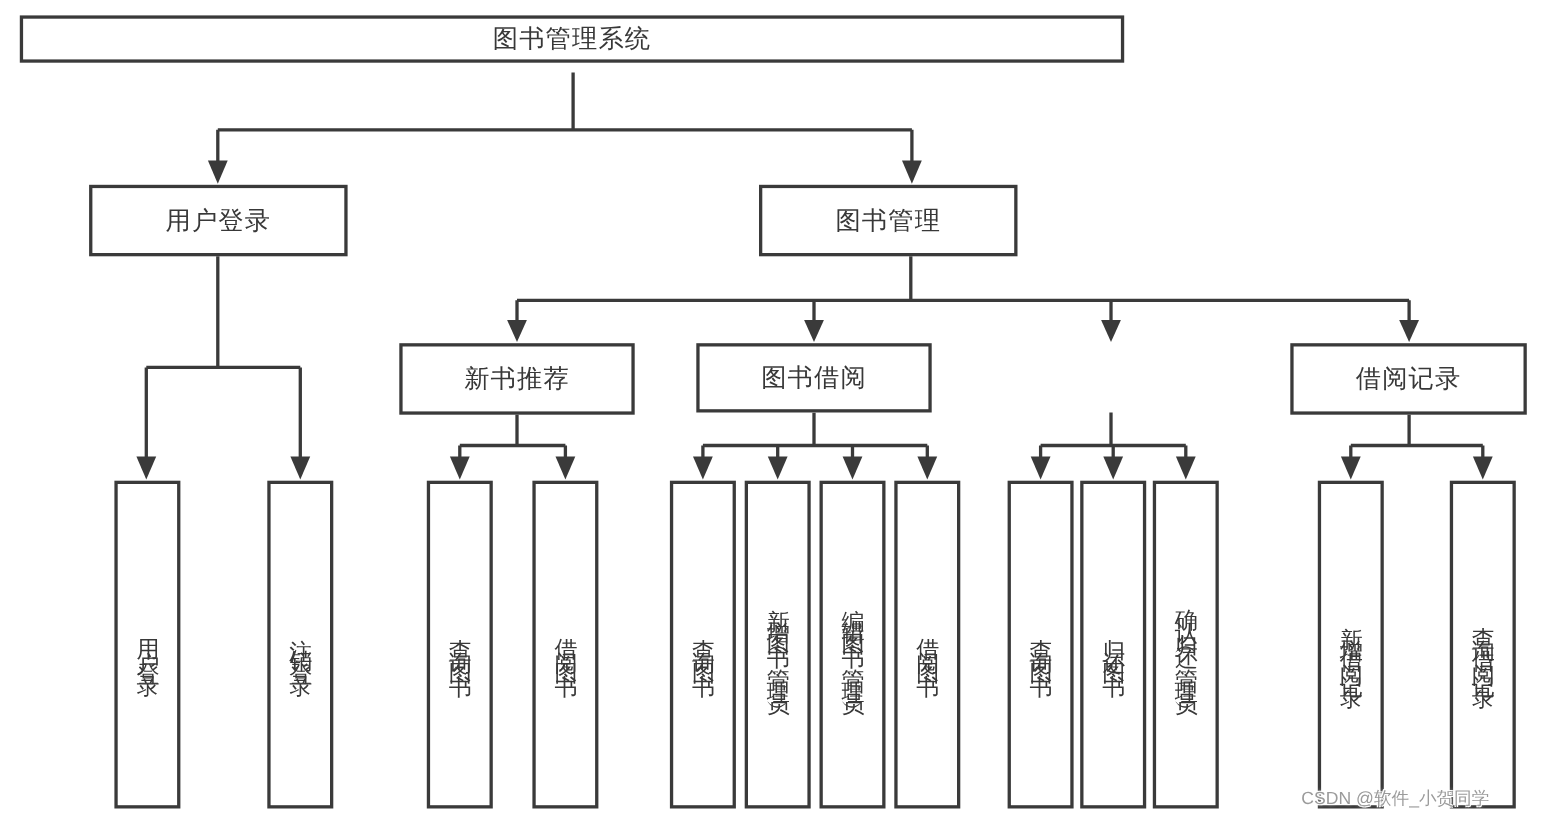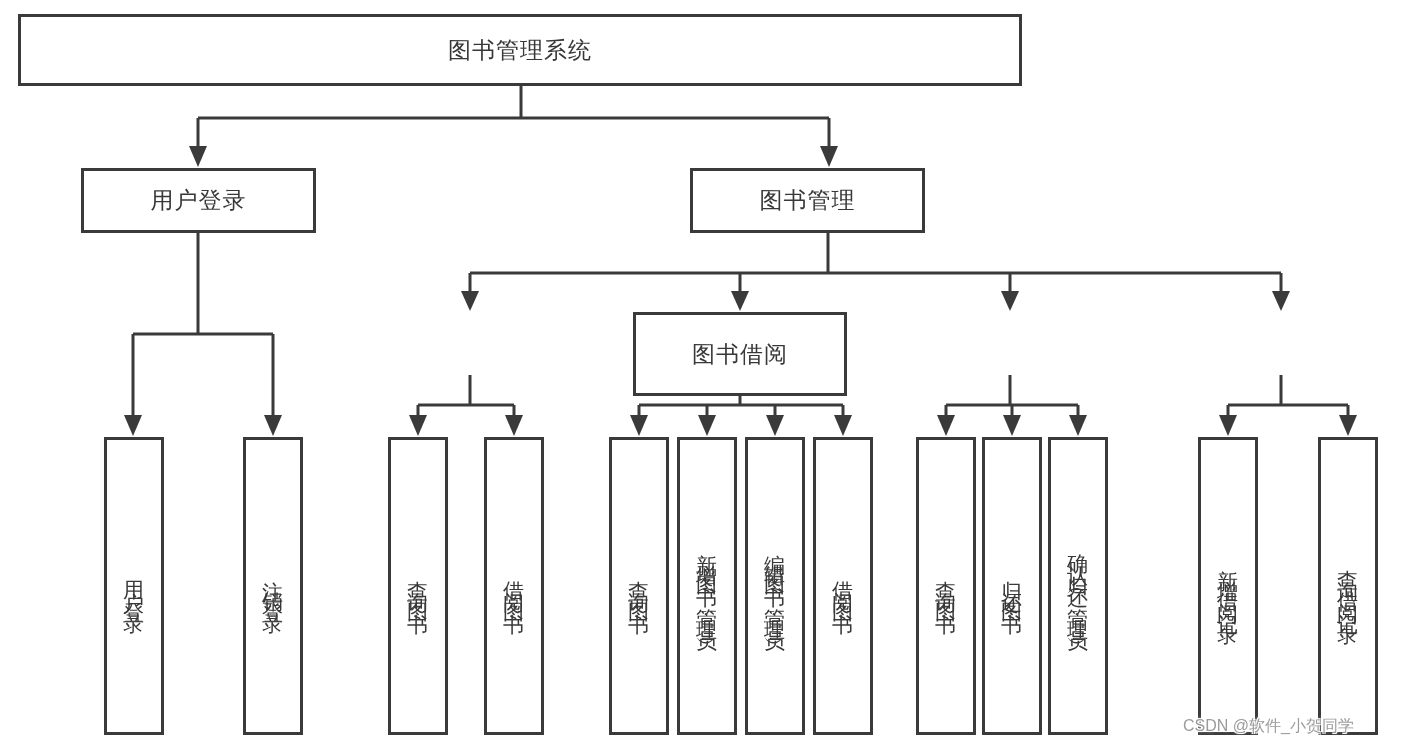--- a/index.html
+++ b/index.html
@@ -82,33 +82,39 @@
 
       <polygon points="937,415 955,415 946,436"></polygon>
       <polygon points="1003,415 1021,415 1012,436"></polygon>
       <polygon points="1069,415 1087,415 1078,436"></polygon>
 
       <polygon points="1219,415 1237,415 1228,436"></polygon>
       <polygon points="1339,415 1357,415 1348,436"></polygon>
     </g>
   </svg>
 
-  <div class="node hbox" style="left:18px;top:14px;width:1004px;height:72px;">
+  <div class="node hbox" style="left:18px;top:14px;width:1004px;height:43px;">
     <span>图书管理系统</span>
   </div>
 
   <div class="node hbox" style="left:81px;top:168px;width:235px;height:65px;">
     <span>用户登录</span>
   </div>
   <div class="node hbox" style="left:690px;top:168px;width:235px;height:65px;">
     <span>图书管理</span>
   </div>
 
-  <div class="node hbox" style="left:633px;top:312px;width:214px;height:84px;">
+  <div class="node hbox" style="left:363px;top:312px;width:214px;height:65px;">
+    <span>新书推荐</span>
+  </div>
+  <div class="node hbox" style="left:633px;top:312px;width:214px;height:63px;">
     <span>图书借阅</span>
+  </div>
+  <div class="node hbox" style="left:1173px;top:312px;width:215px;height:65px;">
+    <span>借阅记录</span>
   </div>
 
   <div class="node vbox" style="left:104px;top:437px;width:60px;height:298px;">
     <span>用户登录</span>
   </div>
   <div class="node vbox" style="left:243px;top:437px;width:60px;height:298px;">
     <span>注销登录</span>
   </div>
 
   <div class="node vbox" style="left:388px;top:437px;width:60px;height:298px;">

